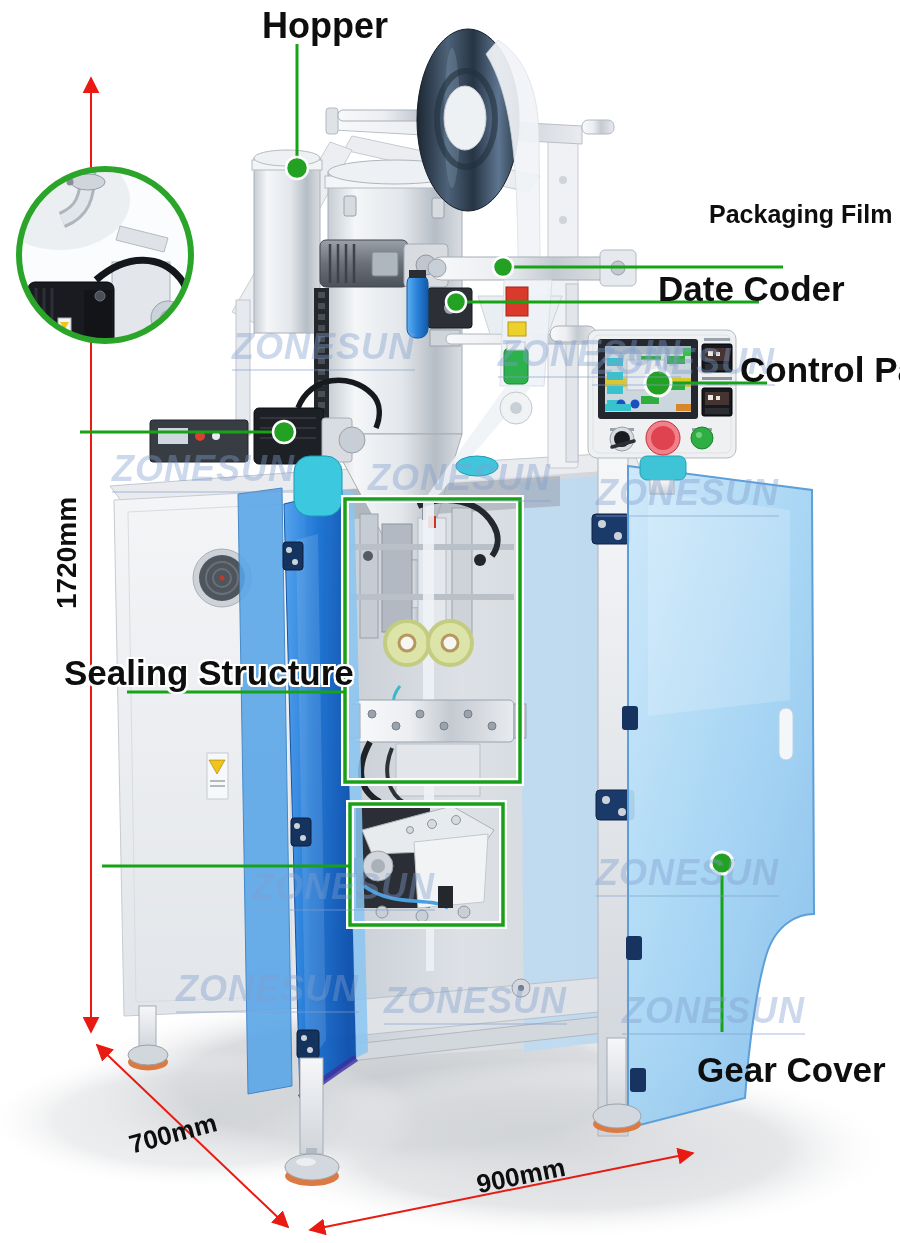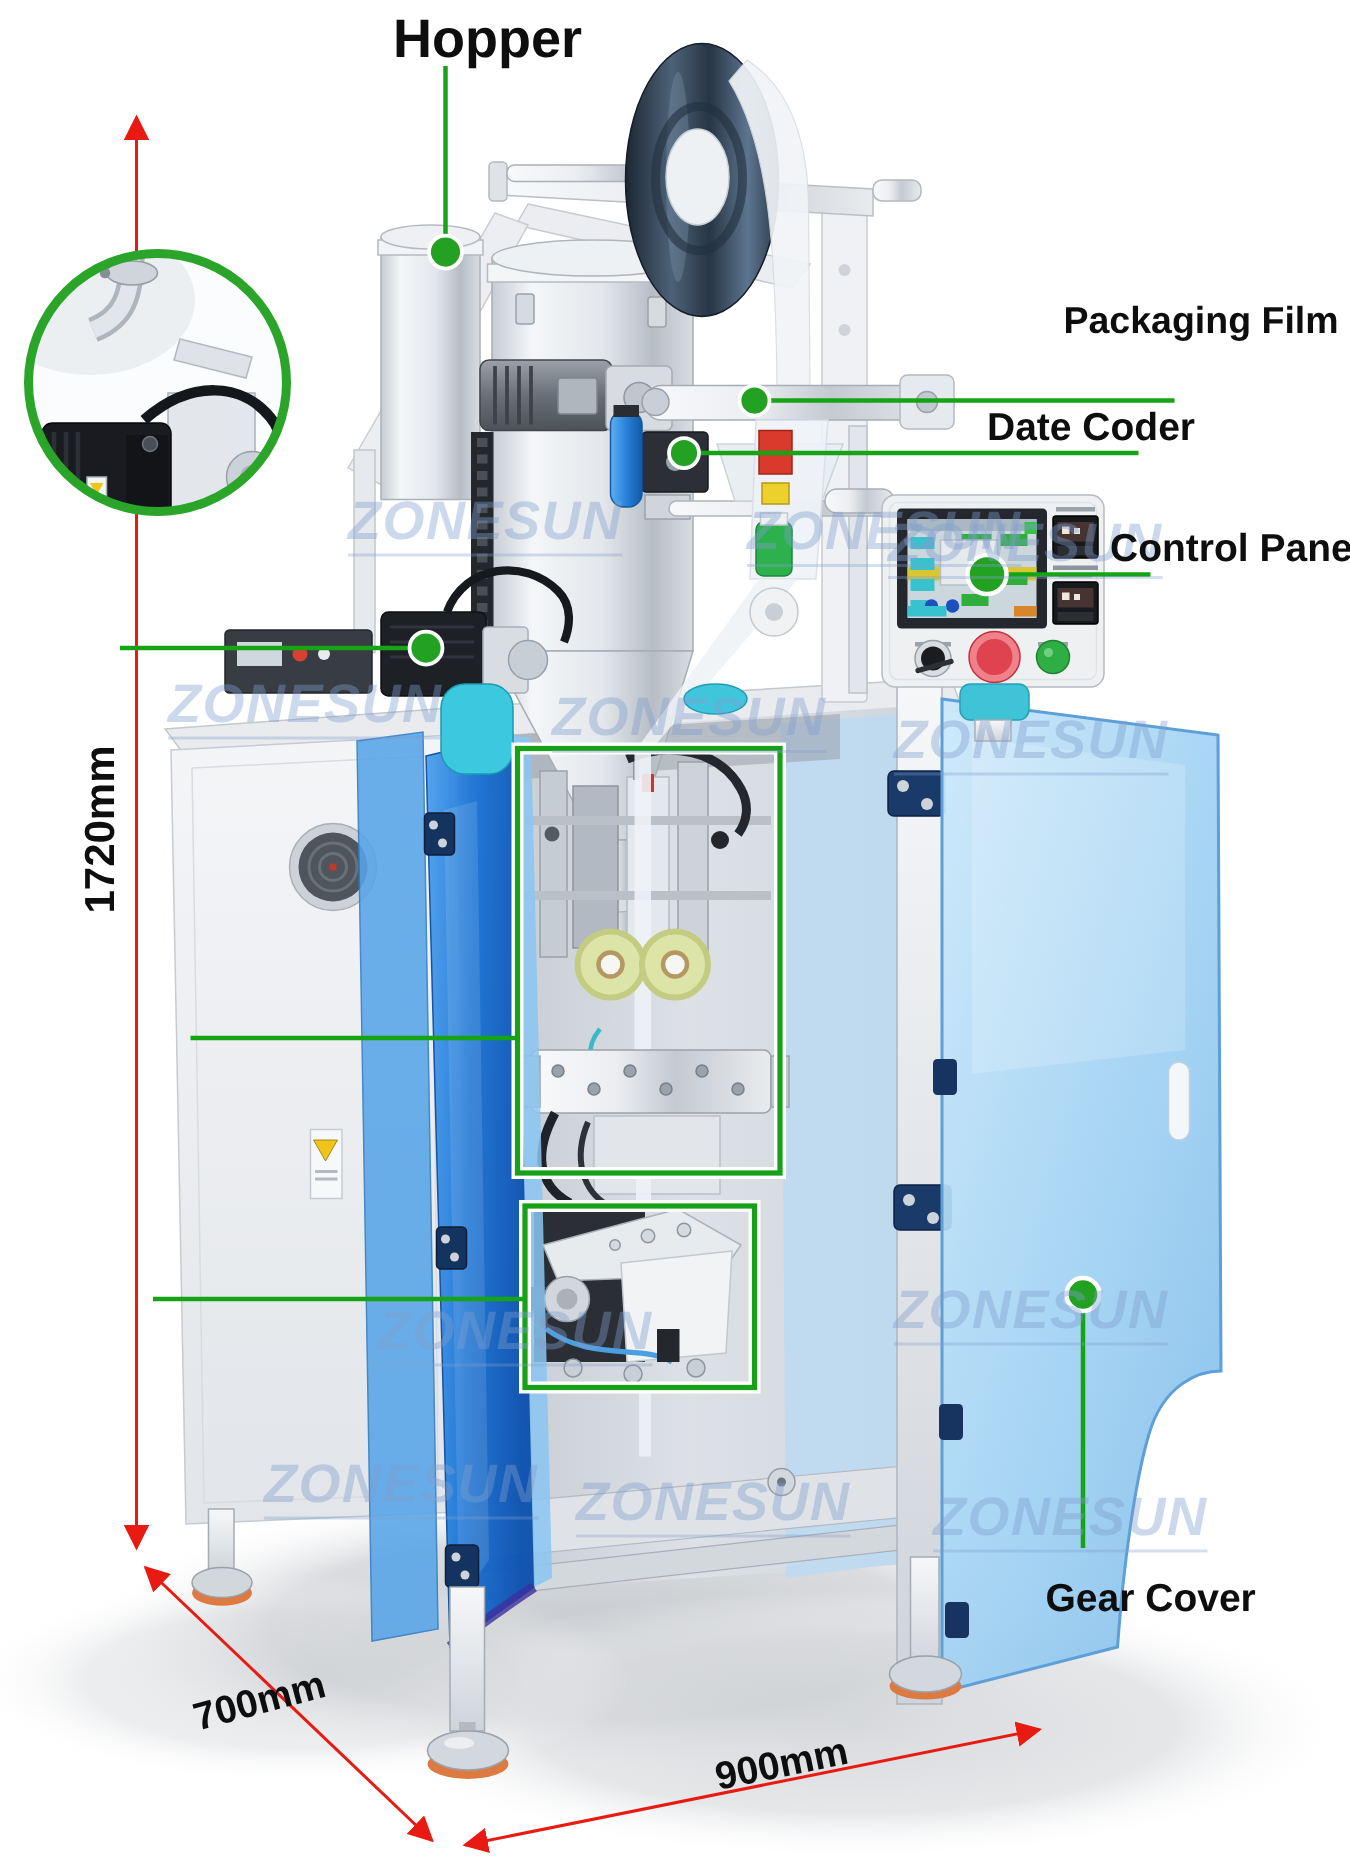--- a/index.html
+++ b/index.html
@@ -1,21 +1,21 @@
 <!DOCTYPE html>
 <html><head>
 <meta charset="utf-8">
 <style>
   html,body{margin:0;padding:0;background:#fff;}
   .stage{position:relative;width:900px;height:1243px;background:#ffffff;overflow:hidden;
          font-family:"Liberation Sans",sans-serif;}
   .stage svg{position:absolute;left:0;top:0;}
   .lbl{position:absolute;font-weight:bold;color:#0e0e0e;white-space:nowrap;line-height:1.1;}
   .lbl-lg{font-size:36px;}
-  .lbl-md{font-size:26px;}
+  .lbl-md{font-size:35px;}
   .lbl-2l{font-size:25px;line-height:29px;}
   .halo{text-shadow:-2px -2px 0 #fff,2px -2px 0 #fff,-2px 2px 0 #fff,2px 2px 0 #fff,
         0 -2px 0 #fff,0 2px 0 #fff,-2px 0 0 #fff,2px 0 0 #fff;}
   .dim{position:absolute;font-weight:bold;font-size:26px;color:#0e0e0e;white-space:nowrap;}
   .rot90{transform:translate(-50%,-50%) rotate(-90deg);}
   .rot700{transform:translate(-50%,-50%) rotate(-15deg);}
   .rot900{transform:translate(-50%,-50%) rotate(-11.5deg);}
   .wm{position:absolute;font-weight:bold;font-style:italic;font-size:36px;letter-spacing:1px;
       color:rgba(128,158,205,0.40);border-bottom:2px solid rgba(128,158,205,0.34);
       padding-bottom:1px;white-space:nowrap;}
@@ -453,20 +453,21 @@
 
 <div class="lbl lbl-2l" style="left:661px;top:200px;margin-left:48px;">
   <span style="display:block;">Packaging Film</span>
 </div>
 
 <div class="lbl lbl-md" style="left:658px;top:270px;">Date Coder</div>
 
 <div class="lbl lbl-md" style="left:740px;top:351px;">Control Panel</div>
 
 
+<div class="lbl lbl-md halo" style="left:64px;top:654px;">Sealing Structure</div>
 
 
 <div class="lbl lbl-md" style="left:697px;top:1051px;">Gear Cover</div>
 
 <div class="dim rot90" style="left:67px;top:553px;font-size:28px;">1720mm</div>
 <div class="dim rot700" style="left:173px;top:1134px;">700mm</div>
 <div class="dim rot900" style="left:521px;top:1176px;">900mm</div>
 
 </div>
 

